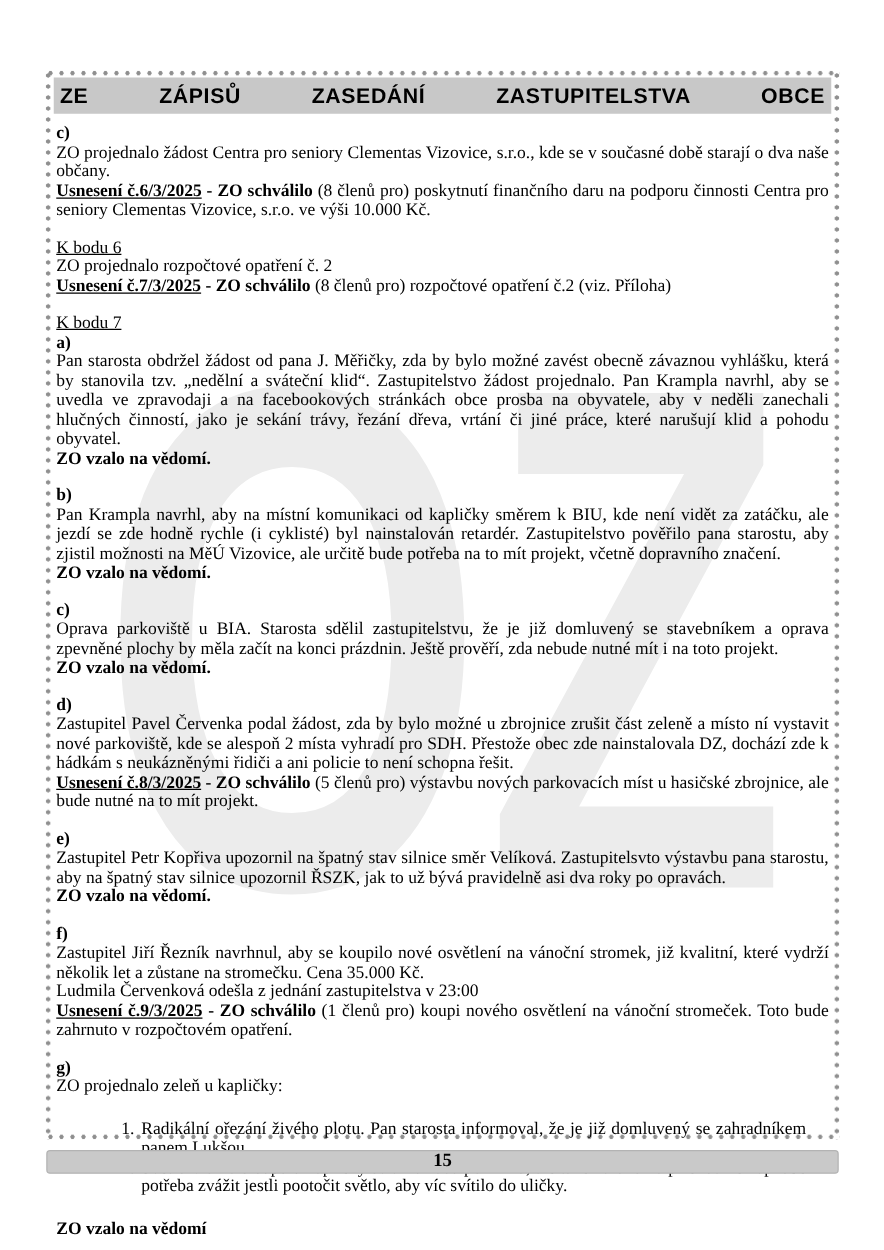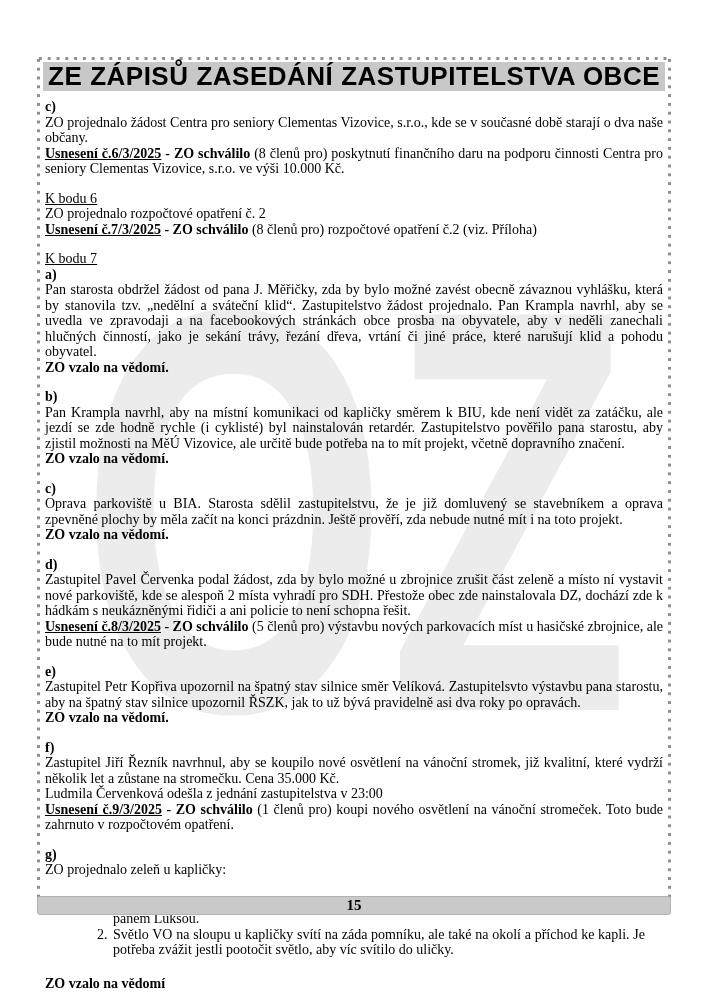--- a/index.html
+++ b/index.html
@@ -18,37 +18,37 @@
   .dots-v { width:5px; top:0; bottom:0;
     background-image:radial-gradient(circle, #8f8f8f 1.6px, rgba(0,0,0,0) 1.8px);
     background-size:5px 8.8px; background-repeat:repeat-y; }
   .dots-top { top:0; }
   .dots-bottom { bottom:0; }
   .dots-left { left:0; }
   .dots-right { right:0; }
   
   .header-bar { position:absolute; left:7px; right:7px; top:6px; height:29px; background:#c8c8c8; }
   .header-title {
-    font-family:"Liberation Sans", sans-serif; font-weight:bold; font-size:26px;
+    font-family:"Liberation Sans", sans-serif; font-weight:bold; font-size:17px;
     line-height:29px; letter-spacing:0.5px; padding:0 5px;
     text-align:justify; text-align-last:justify; white-space:normal;
   }
   
   .content { position:absolute; left:9px; right:9px; top:43px; font-size:14px; line-height:15.5px; }
   .content p { margin:0; }
   .section { margin-bottom:14px; }
   .b { font-weight:bold; }
   .u { text-decoration:underline; }
   .just { text-align:justify; }
   .heading { font-weight:normal; text-decoration:underline; }
   ol.sub-list { margin:18px; padding-left:48px; }
   ol.sub-list li { text-align:justify; padding-left:2px; }
   
   .footer-bar {
-    position:absolute; left:37px; top:896px; width:634px; height:19px;
+    position:absolute; left:37px; top:920px; width:634px; height:19px;
     background:#c9c9c9; border:1px solid #b3b3b3; border-radius:3px; box-sizing:border-box;
     display:flex; align-items:center; justify-content:center; z-index:1;
   }
   .footer-bar span { font-weight:bold; font-size:15px; line-height:17px; }
 </style>
 </head>
 <body>
 
 <div class="page">
 

